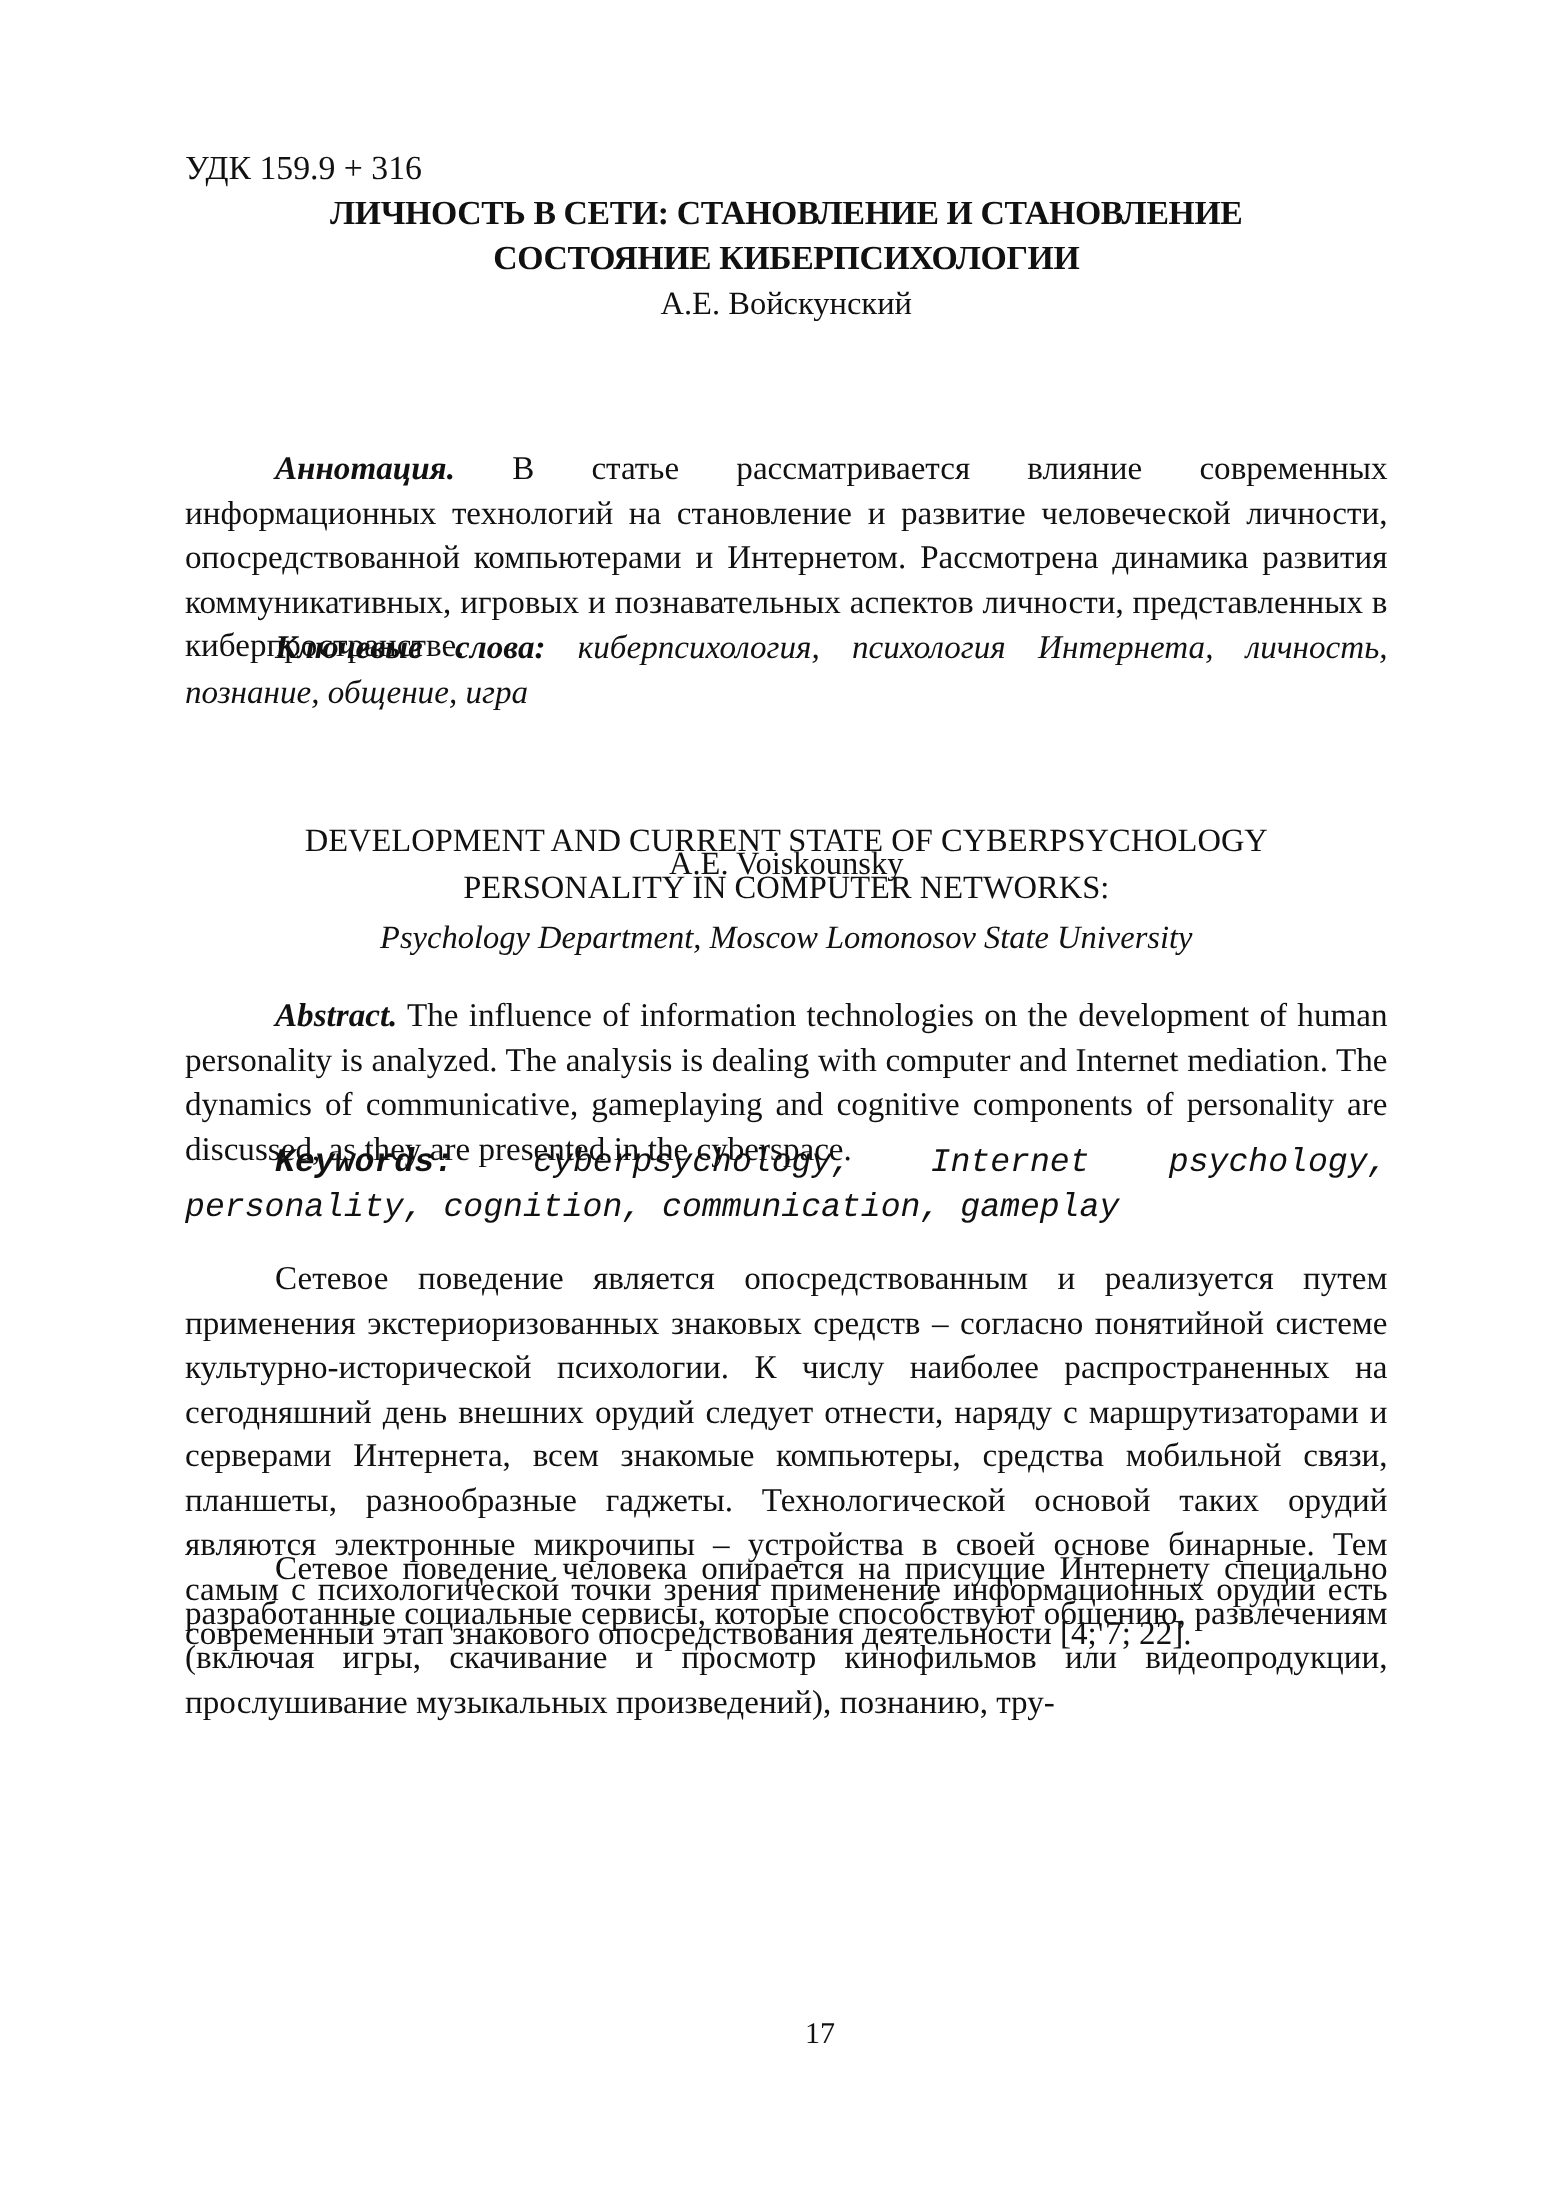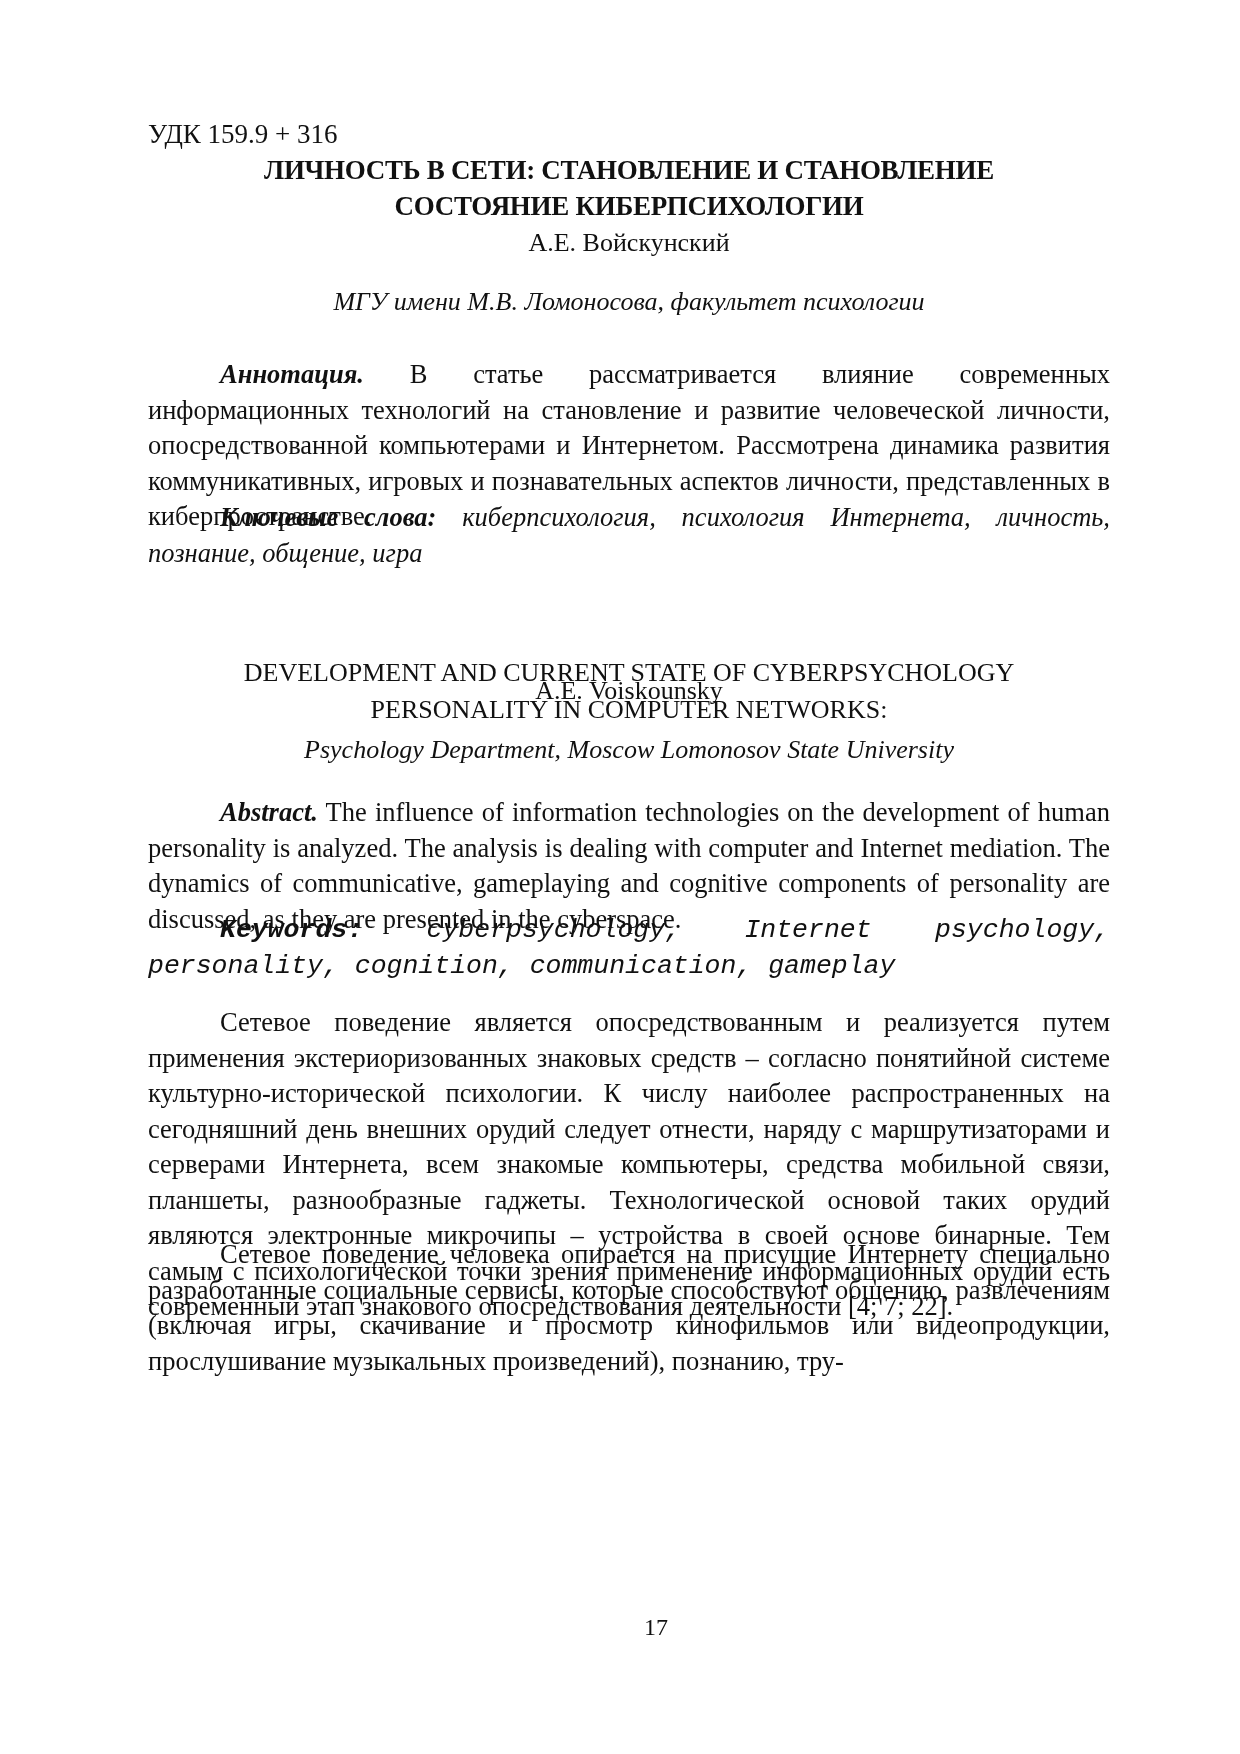--- a/index.html
+++ b/index.html
@@ -37,21 +37,20 @@
 
   <div class="udk">УДК 159.9 + 316</div>
 
   <div class="title-ru">
     <div>ЛИЧНОСТЬ В СЕТИ: СТАНОВЛЕНИЕ И СТАНОВЛЕНИЕ</div>
     <div>СОСТОЯНИЕ КИБЕРПСИХОЛОГИИ</div>
   </div>
 
   <div class="author" style="top:228px;">А.Е. Войскунский</div>
 
-  <div class="affil" style="top:287px;">МГУ имени М.В. Ломоносова, факультет психологии</div>
 
   <p class="para" style="top:357px;"><span class="lead">Аннотация.</span><span> В статье рассматривается влияние современных информационных технологий на становление и развитие человеческой личности, опосредствованной компьютерами и Интернетом. Рассмотрена динамика развития коммуникативных, игровых и познавательных аспектов личности, представленных в киберпространстве.</span></p>
 
   <p class="para" style="top:500px;"><span class="lead">Ключевые слова:</span><span class="kw"> киберпсихология, психология Интернета, личность, познание, общение, игра</span></p>
 
   <div class="title-en">
     <div>DEVELOPMENT AND CURRENT STATE OF CYBERPSYCHOLOGY</div>
     <div>PERSONALITY IN COMPUTER NETWORKS:</div>
   </div>
 

